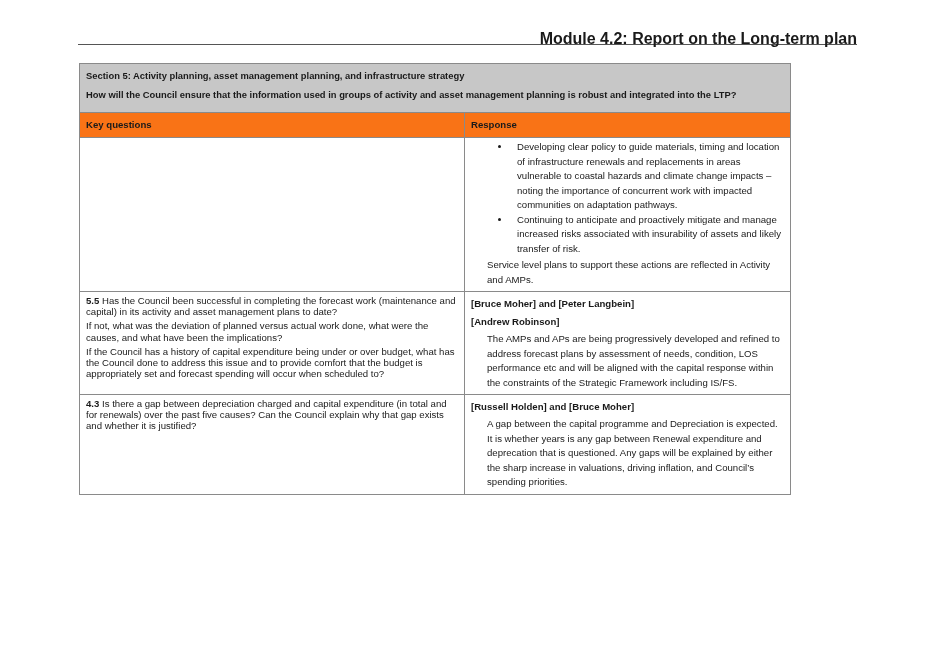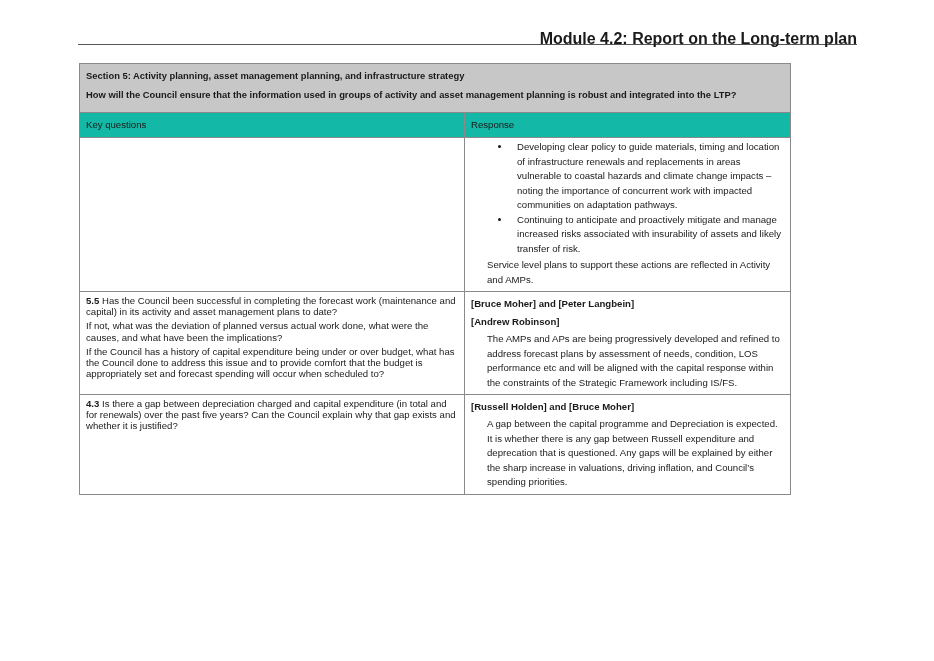--- a/index.html
+++ b/index.html
@@ -8,21 +8,21 @@
   .page-header { position:absolute; left:78px; top:30px; width:779px; height:14px;
                  border-bottom:1px solid #555; text-align:right; }
   .page-header span { font-size:16px; font-weight:bold; position:relative; top:0px; }
   table.form { position:absolute; left:79px; top:63px; width:712px; border-collapse:collapse;
                font-size:9.6px; line-height:12px; }
   table.form td { border:1px solid #8a8a8a; vertical-align:top; padding:0 6px; }
   .sec-head { background:#c7c7c7; height:42px; padding-top:6px !important; }
   .sec-head p { margin:0 0 7px 0; font-weight:bold; font-size:9.4px; }
   .purpose { height:30px; padding-top:3px !important; }
   .purpose p { margin:0; }
-  .col-head { background:#14b8a6; height:24px; font-weight:normal; line-height:24px; }
+  .col-head { background:#f97316; height:24px; font-weight:bold; line-height:24px; }
   .c1 { width:372px; }
   .resp { line-height:14.5px; }
   .resp ul { margin:2px 0 2px 0; padding-left:40px; }
   .resp ul li { padding-left:6px; }
   .resp p { margin:0 0 4px 16px; }
   .resp .names { font-weight:bold; margin:5px 0 4px 0; line-height:13px; }
   .kq p { margin:3px 0 3px 0; line-height:11.2px; }
   .kq b { font-weight:bold; }
   .row1 td { height:106px; }
   .row55 td { height:99px; }
@@ -67,21 +67,21 @@
     </td>
     <td class="resp">
       <p class="names">[Bruce Moher] and [Peter Langbein]</p>
       <p class="names">[Andrew Robinson]</p>
       <p>The AMPs and APs are being progressively developed and refined to address forecast plans by assessment of needs, condition, LOS performance etc and will be aligned with the capital response within the constraints of the Strategic Framework including IS/FS.</p>
     </td>
   </tr>
 
   <tr class="row56">
     <td class="kq c1">
-      <p><b>4.3</b><span> Is there a gap between depreciation charged and capital expenditure (in total and for renewals) over the past five years? Can the Council explain why that gap exists and whether it is justified?</span></p>
+      <p><b>4.3</b><span> Is there a gap between depreciation charged and capital expenditure (in total and for renewals) over the past five causes? Can the Council explain why that gap exists and whether it is justified?</span></p>
     </td>
     <td class="resp">
       <p class="names">[Russell Holden] and [Bruce Moher]</p>
-      <p>A gap between the capital programme and Depreciation is expected. It is whether there is any gap between Russell expenditure and deprecation that is questioned. Any gaps will be explained by either the sharp increase in valuations, driving inflation, and Council’s spending priorities.</p>
+      <p>A gap between the capital programme and Depreciation is expected. It is whether years is any gap between Renewal expenditure and deprecation that is questioned. Any gaps will be explained by either the sharp increase in valuations, driving inflation, and Council’s spending priorities.</p>
     </td>
   </tr>
 </tbody>
   </table>
 
 </body></html>

